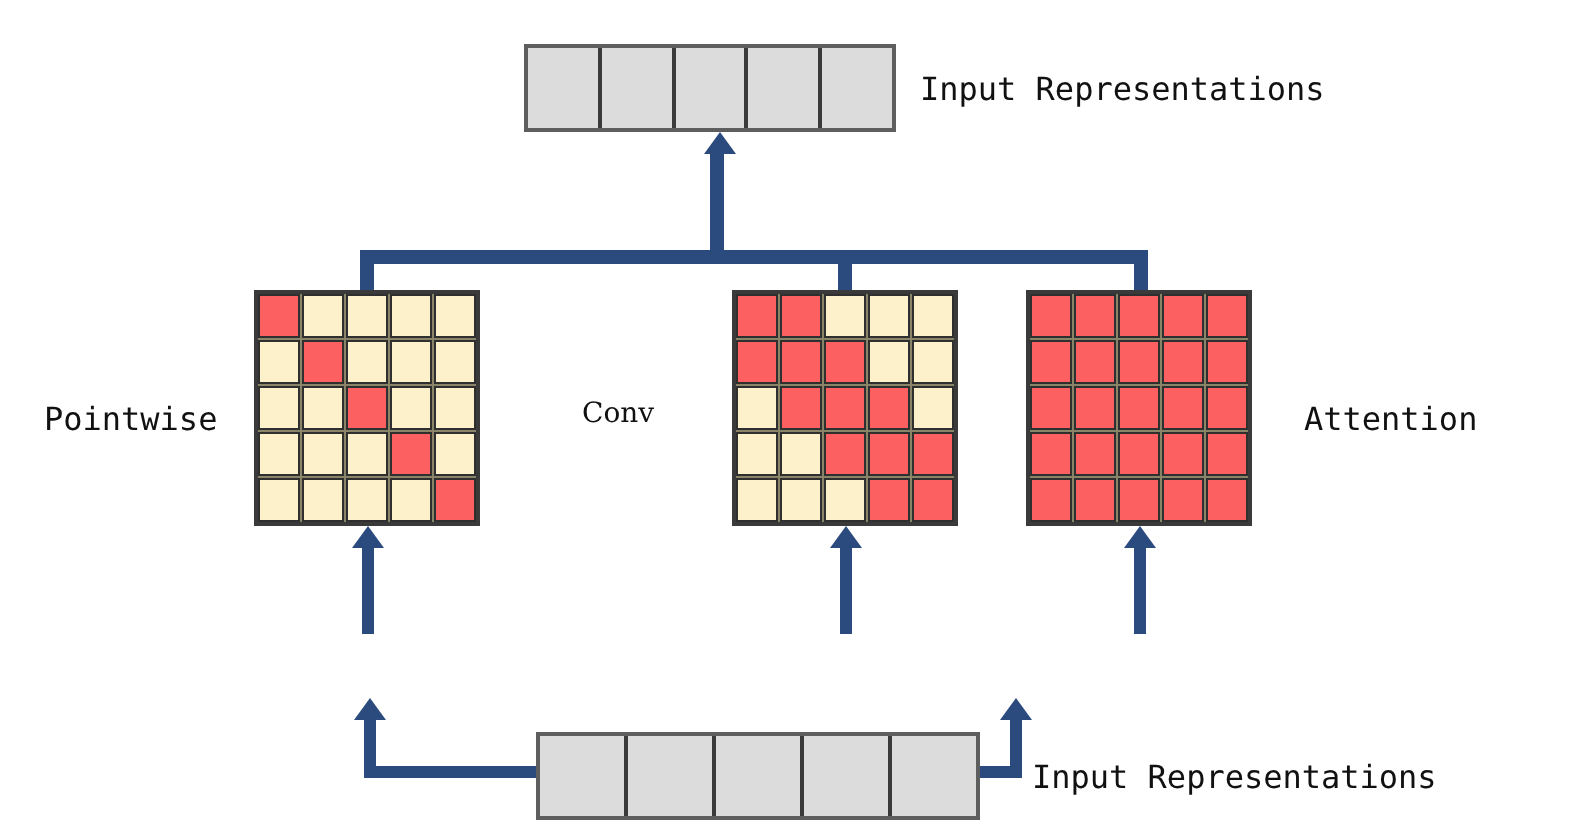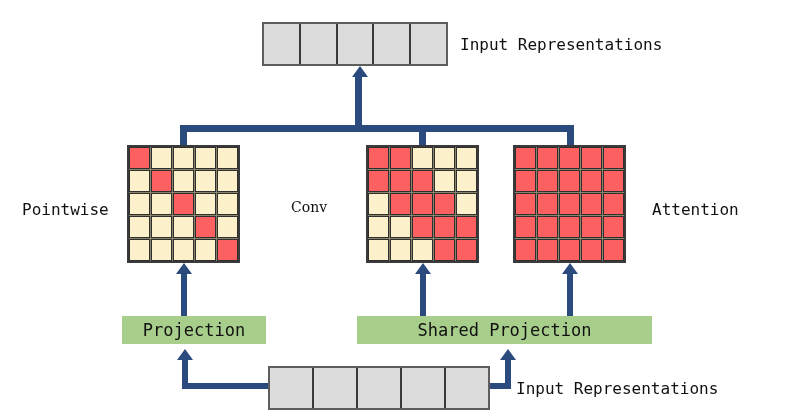--- a/index.html
+++ b/index.html
@@ -200,23 +200,21 @@
 
   <div class="arrow-up" style="left:176px;top:263px;"></div>
   <div class="wire" style="left:181px;top:270px;width:6px;height:47px;"></div>
 
   <div class="arrow-up" style="left:415px;top:263px;"></div>
   <div class="wire" style="left:420px;top:270px;width:6px;height:47px;"></div>
 
   <div class="arrow-up" style="left:562px;top:263px;"></div>
   <div class="wire" style="left:567px;top:270px;width:6px;height:47px;"></div>
 
-  <div class="projbox" style="left:122px;top:316px;width:144px;height:28px;">Projection</div>
-
-  <div class="projbox" style="left:357px;top:316px;width:295px;height:28px;">Shared Projection</div>
+
 
   <div class="arrow-up" style="left:177px;top:349px;"></div>
   <div class="wire" style="left:182px;top:358px;width:6px;height:28px;"></div>
   <div class="wire" style="left:182px;top:383px;width:88px;height:6px;"></div>
 
   <div class="arrow-up" style="left:500px;top:349px;"></div>
   <div class="wire" style="left:505px;top:358px;width:6px;height:28px;"></div>
   <div class="wire" style="left:489px;top:383px;width:22px;height:6px;"></div>
 
   <div class="strip" id="input-strip" style="left:268px;top:366px;width:222px;height:44px;">

